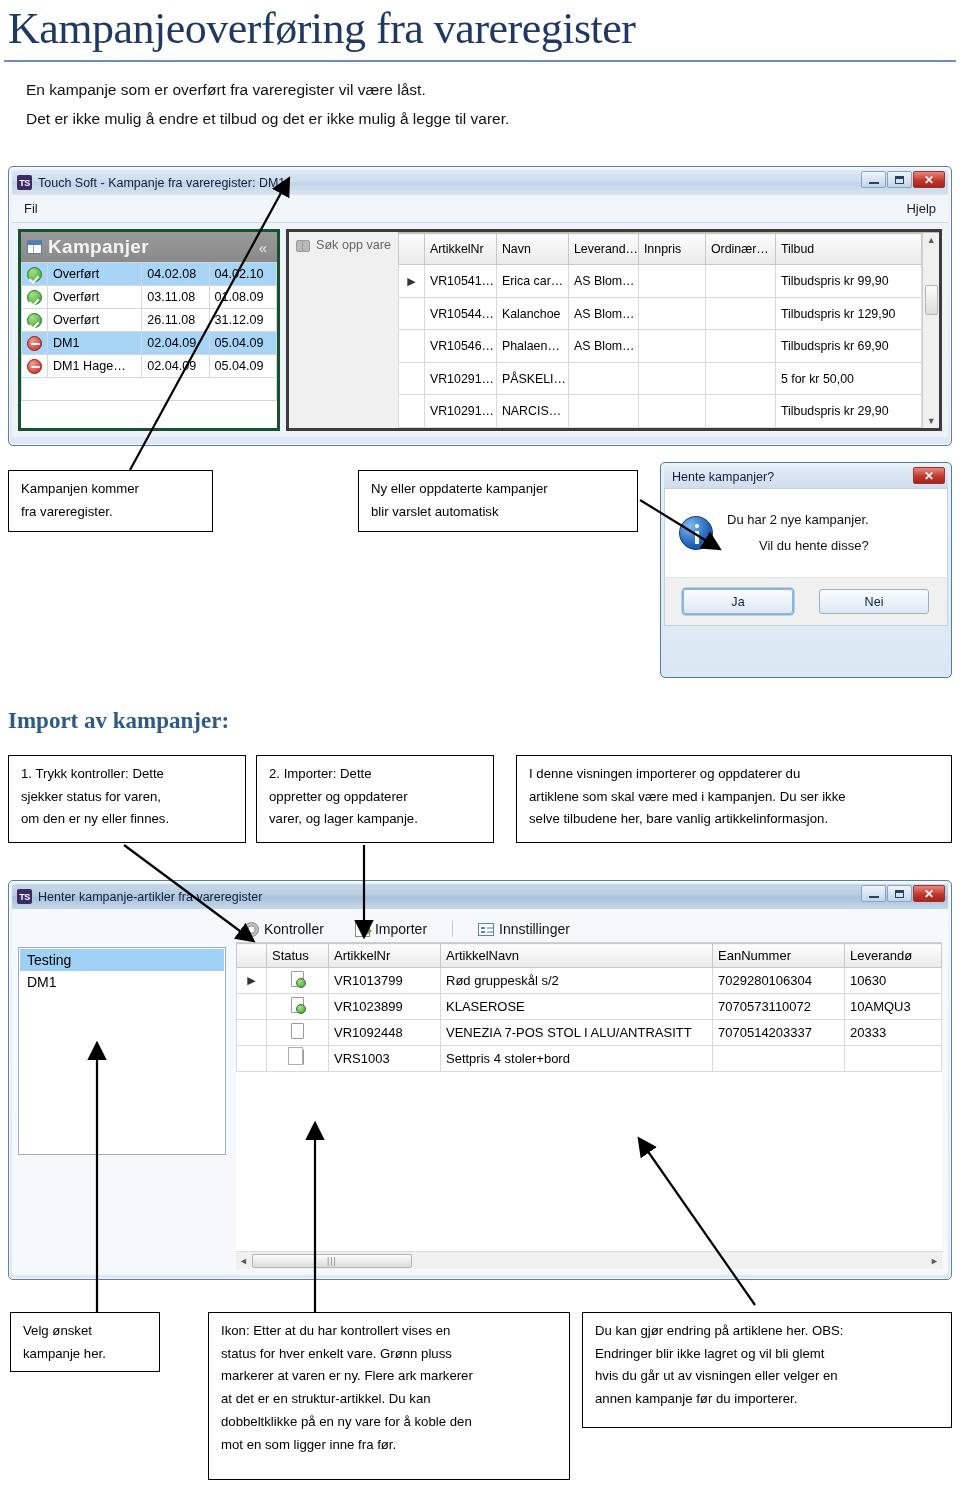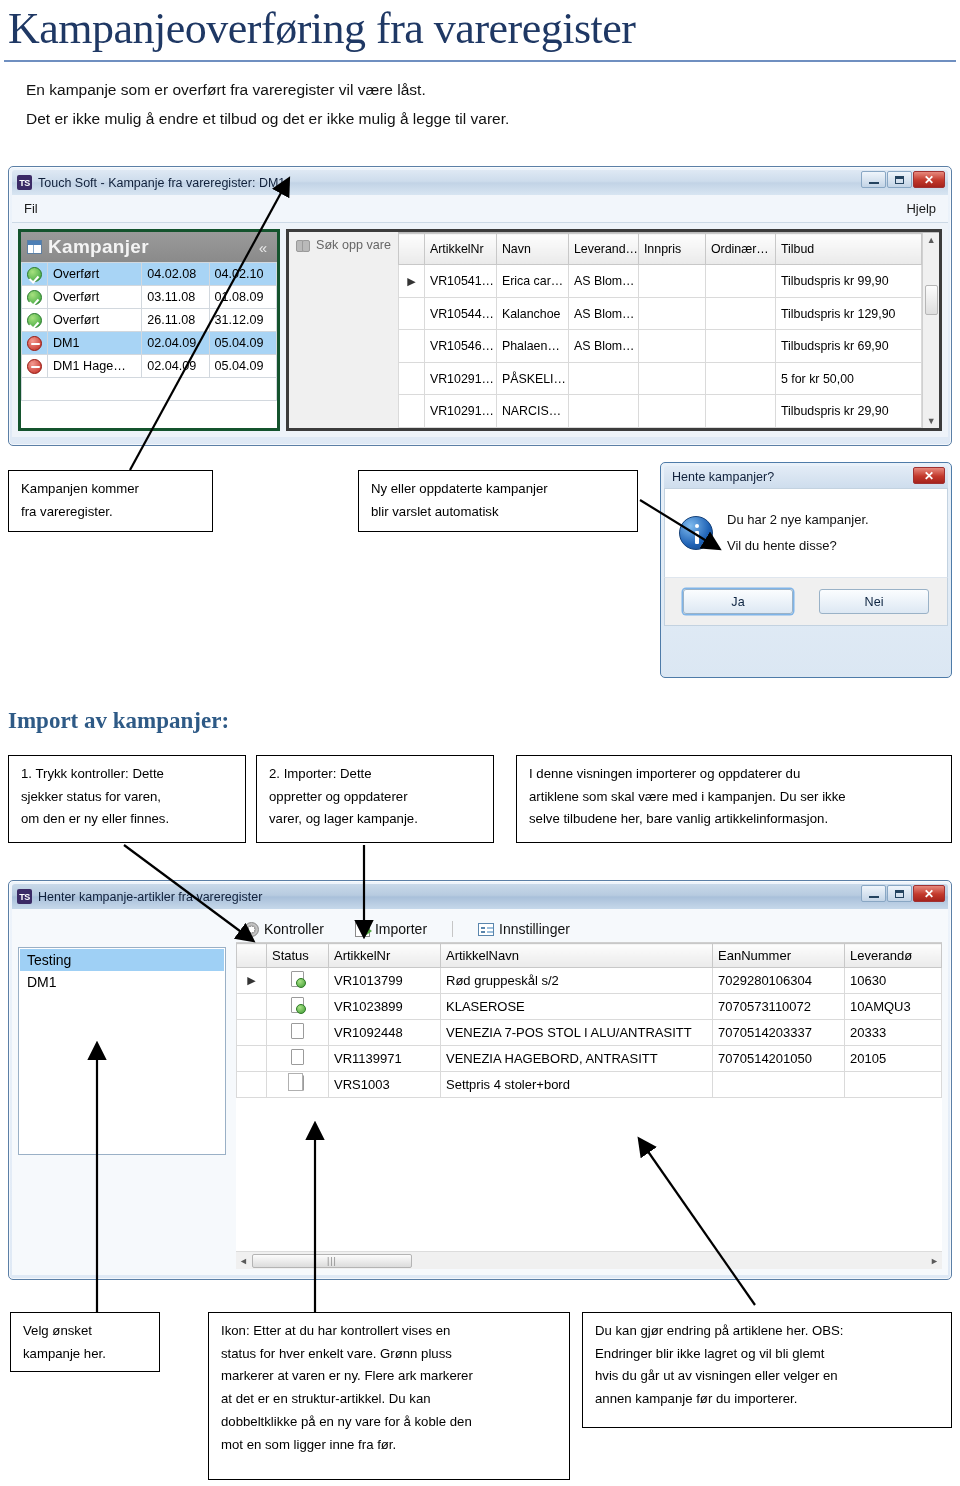--- a/index.html
+++ b/index.html
@@ -220,20 +220,21 @@
   .vscroll .arrow{font-size:9px;color:#5a5a5a;}
   .vscroll .thumb{width:13px;height:30px;background:linear-gradient(#fcfcfc,#dedede);border:1px solid #b6b6b6;border-radius:2px;margin-top:-62px;}
 
   
   .dlg{
     position:absolute;
     border:1px solid #4e7ba8;border-radius:5px;
     background:linear-gradient(#e9f1f9,#dbe7f3);
     padding:3px;
     z-index:4;
+    text-align:right;
   }
   .dlg-title{
     height:22px;display:flex;align-items:center;
     padding:0 3px 0 8px;font-size:12.5px;color:#10203a;
     background:linear-gradient(#e3ecf6,#cedded);
     border-radius:3px 3px 0 0;
     position:relative;
   }
   .dlg-body{
     background:#fff;border:1px solid #c3d2e0;border-bottom:none;
@@ -617,28 +618,20 @@
           <tr>
             <td class="rowhdr"></td>
             <td style="text-align:center"><span class="doc-ico"></span></td>
             <td>VR1092448</td>
             <td>VENEZIA 7-POS STOL I ALU/ANTRASITT</td>
             <td>7070514203337</td>
             <td>20333</td>
           </tr>
           <tr>
             <td class="rowhdr"></td>
-            <td style="text-align:center"><span class="doc-ico"></span></td>
-            <td>VR1139971</td>
-            <td>VENEZIA HAGEBORD, ANTRASITT</td>
-            <td>7070514201050</td>
-            <td>20105</td>
-          </tr>
-          <tr>
-            <td class="rowhdr"></td>
             <td style="text-align:center"><span class="doc-ico multi"></span></td>
             <td>VRS1003</td>
             <td>Settpris 4 stoler+bord</td>
             <td></td>
             <td></td>
           </tr>
         </tbody>
           </table>
 
         <div style="flex:1;background:#fff;"></div>

